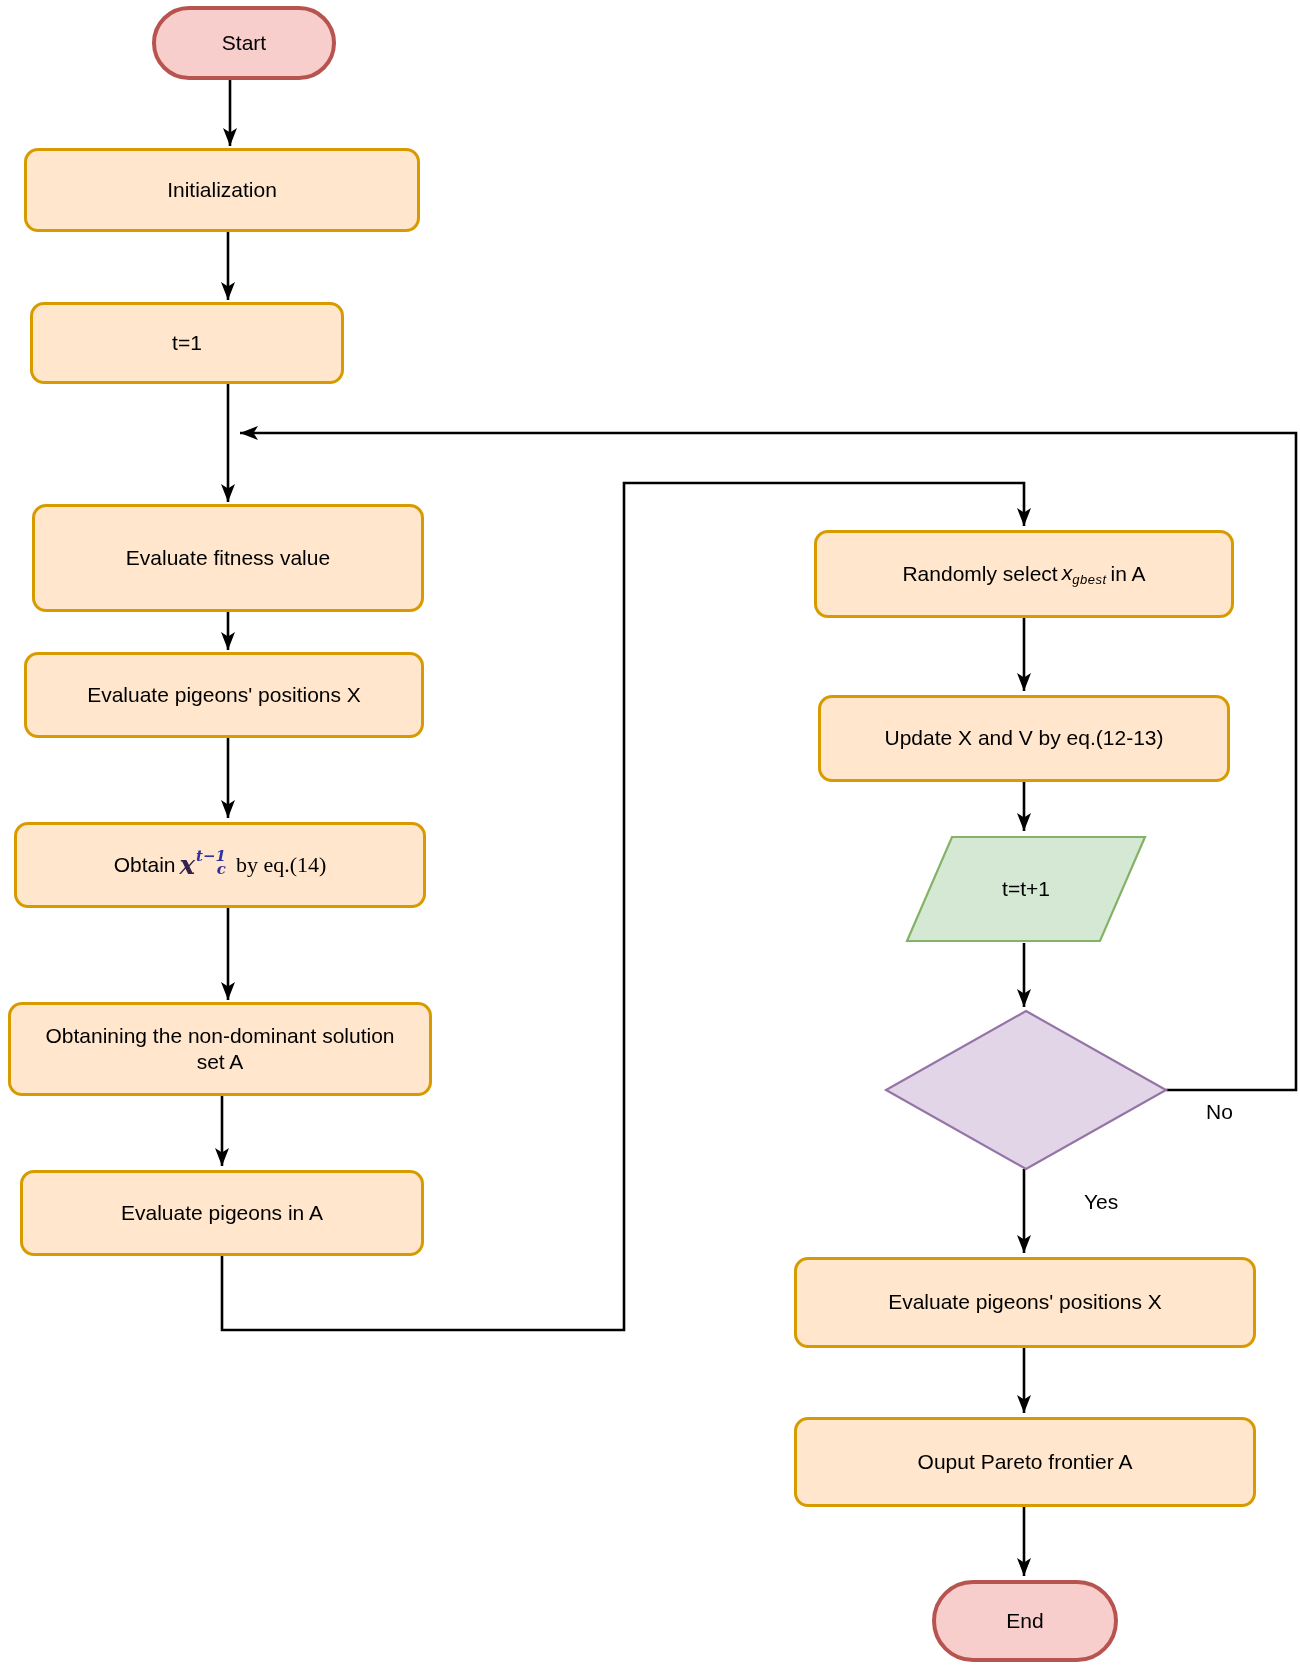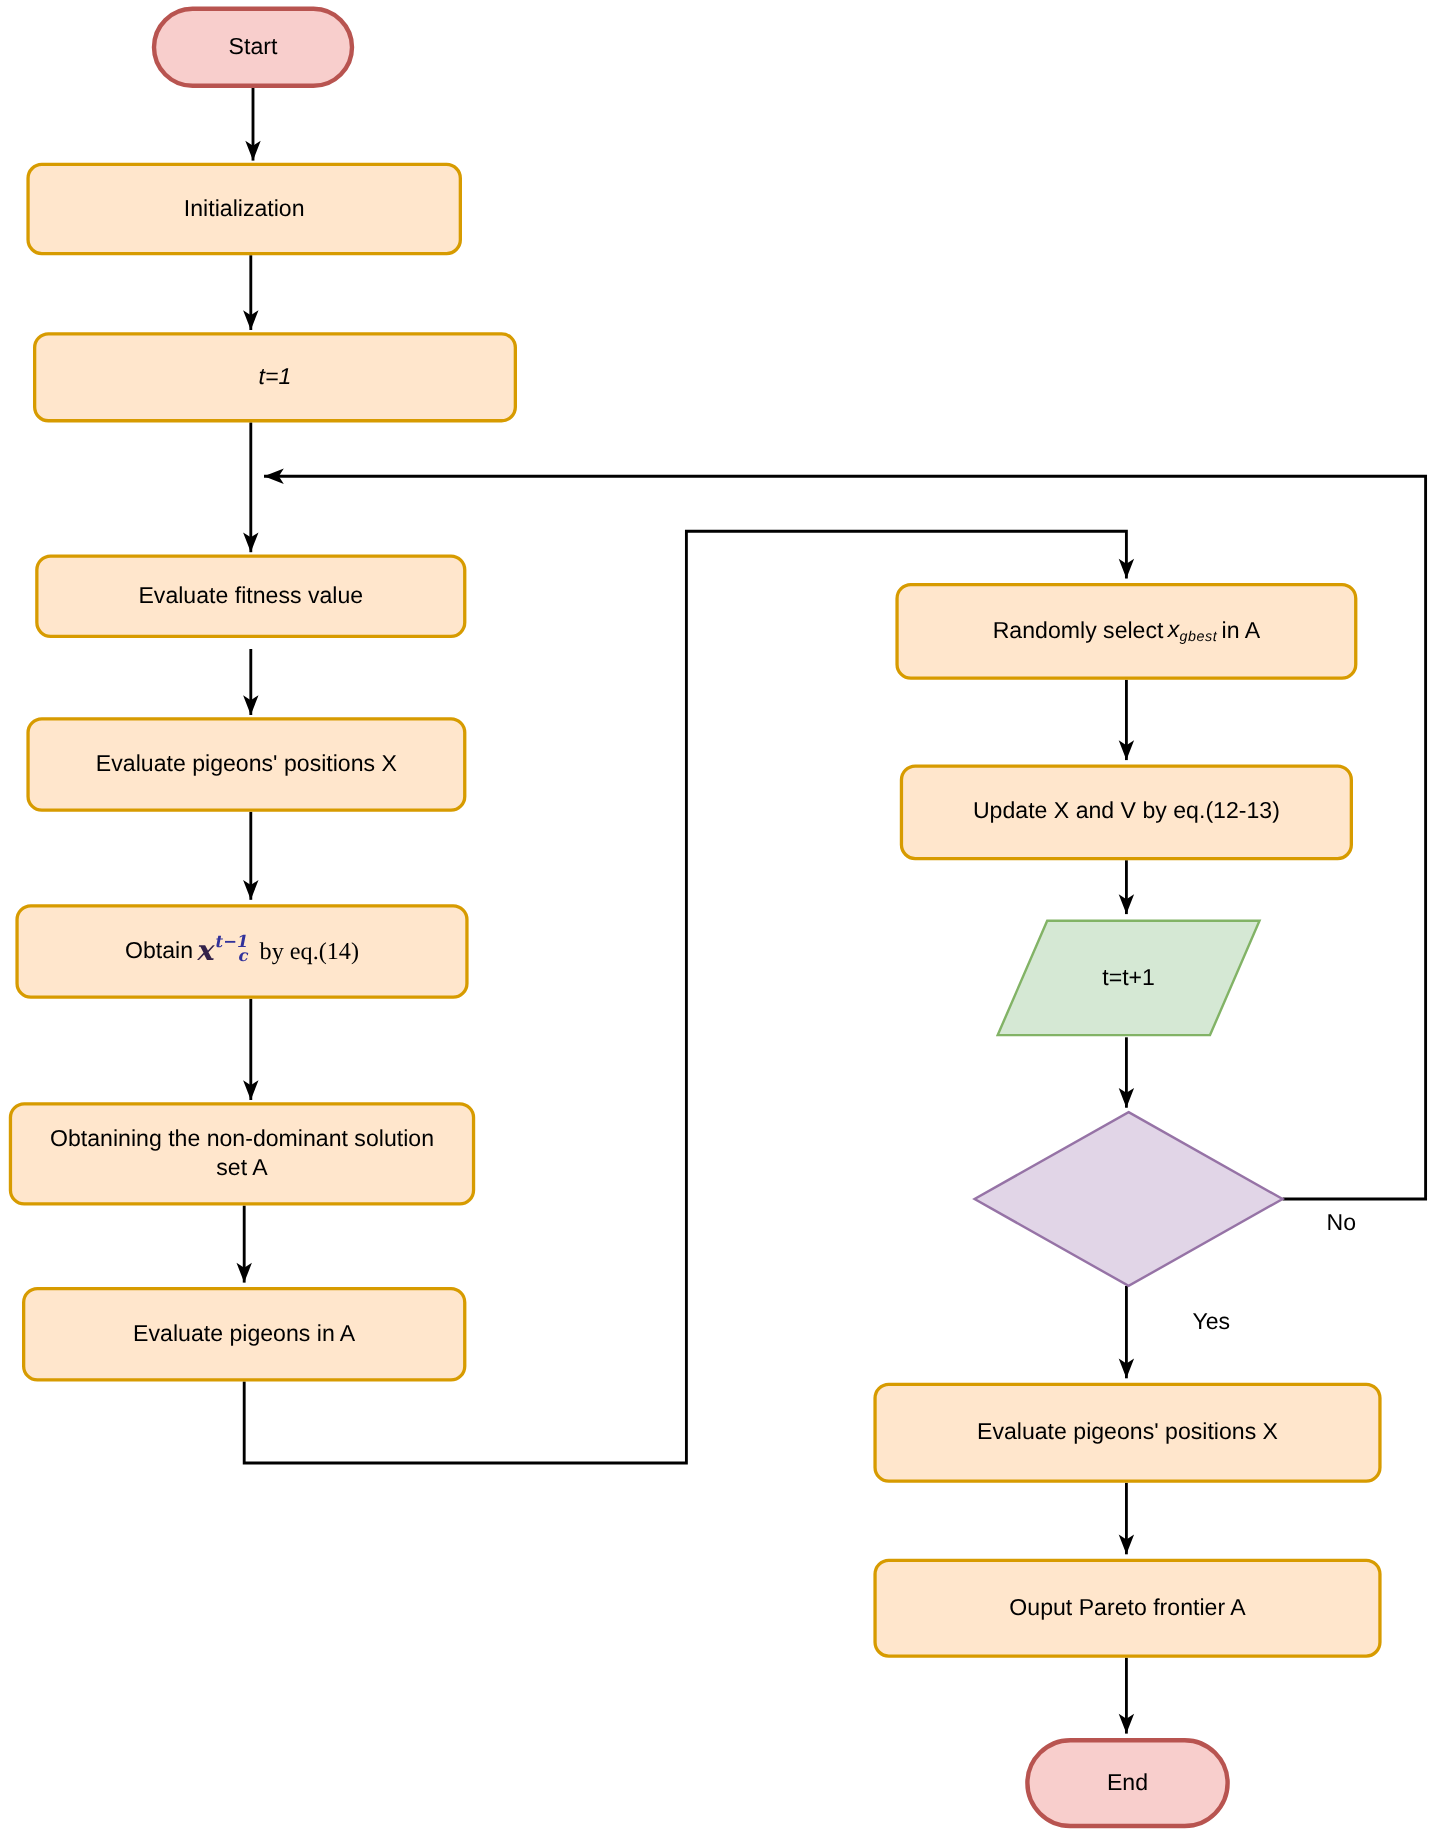--- a/index.html
+++ b/index.html
@@ -88,27 +88,27 @@
     <path d="M1024,1169 V1253" fill="none" stroke="#000" stroke-width="2.6" marker-end="url(#arrow)"></path>
     <path d="M1166,1090 H1296 V433 H240" fill="none" stroke="#000" stroke-width="2.6" marker-end="url(#arrow)"></path>
     <path d="M1024,1348 V1413" fill="none" stroke="#000" stroke-width="2.6" marker-end="url(#arrow)"></path>
     <path d="M1024,1507 V1576" fill="none" stroke="#000" stroke-width="2.6" marker-end="url(#arrow)"></path>
 
     <polygon points="952,837 1145,837 1100,941 907,941" fill="#d5e8d4" stroke="#82b366" stroke-width="2.2"></polygon>
 
     <polygon points="1026,1011 1166,1090 1026,1169 886,1090" fill="#e1d5e7" stroke="#9673a6" stroke-width="2.2"></polygon>
   </svg>
 
-  <div class="node terminal" style="left:138px;top:6px;width:184px;height:74px;">Start</div>
+  <div class="node terminal" style="left:152px;top:6px;width:184px;height:74px;">Start</div>
 
   <div class="node process" style="left:24px;top:148px;width:396px;height:84px;">Initialization</div>
 
-  <div class="node process" style="left:30px;top:302px;width:440px;height:82px;font-style:italic;">t=1</div>
+  <div class="node process" style="left:30px;top:302px;width:314px;height:82px;">t=1</div>
 
-  <div class="node process" style="left:32px;top:504px;width:392px;height:76px;">Evaluate fitness value</div>
+  <div class="node process" style="left:32px;top:504px;width:392px;height:108px;">Evaluate fitness value</div>
 
   <div class="node process" style="left:24px;top:652px;width:400px;height:86px;">Evaluate pigeons' positions X</div>
 
   <div class="node process" style="left:14px;top:822px;width:412px;height:86px;">
     <span>Obtain</span>
     <span class="mathx">
       <span class="base">x</span>
       <span class="stack">
         <span>t−1</span>
         <span>c</span>

